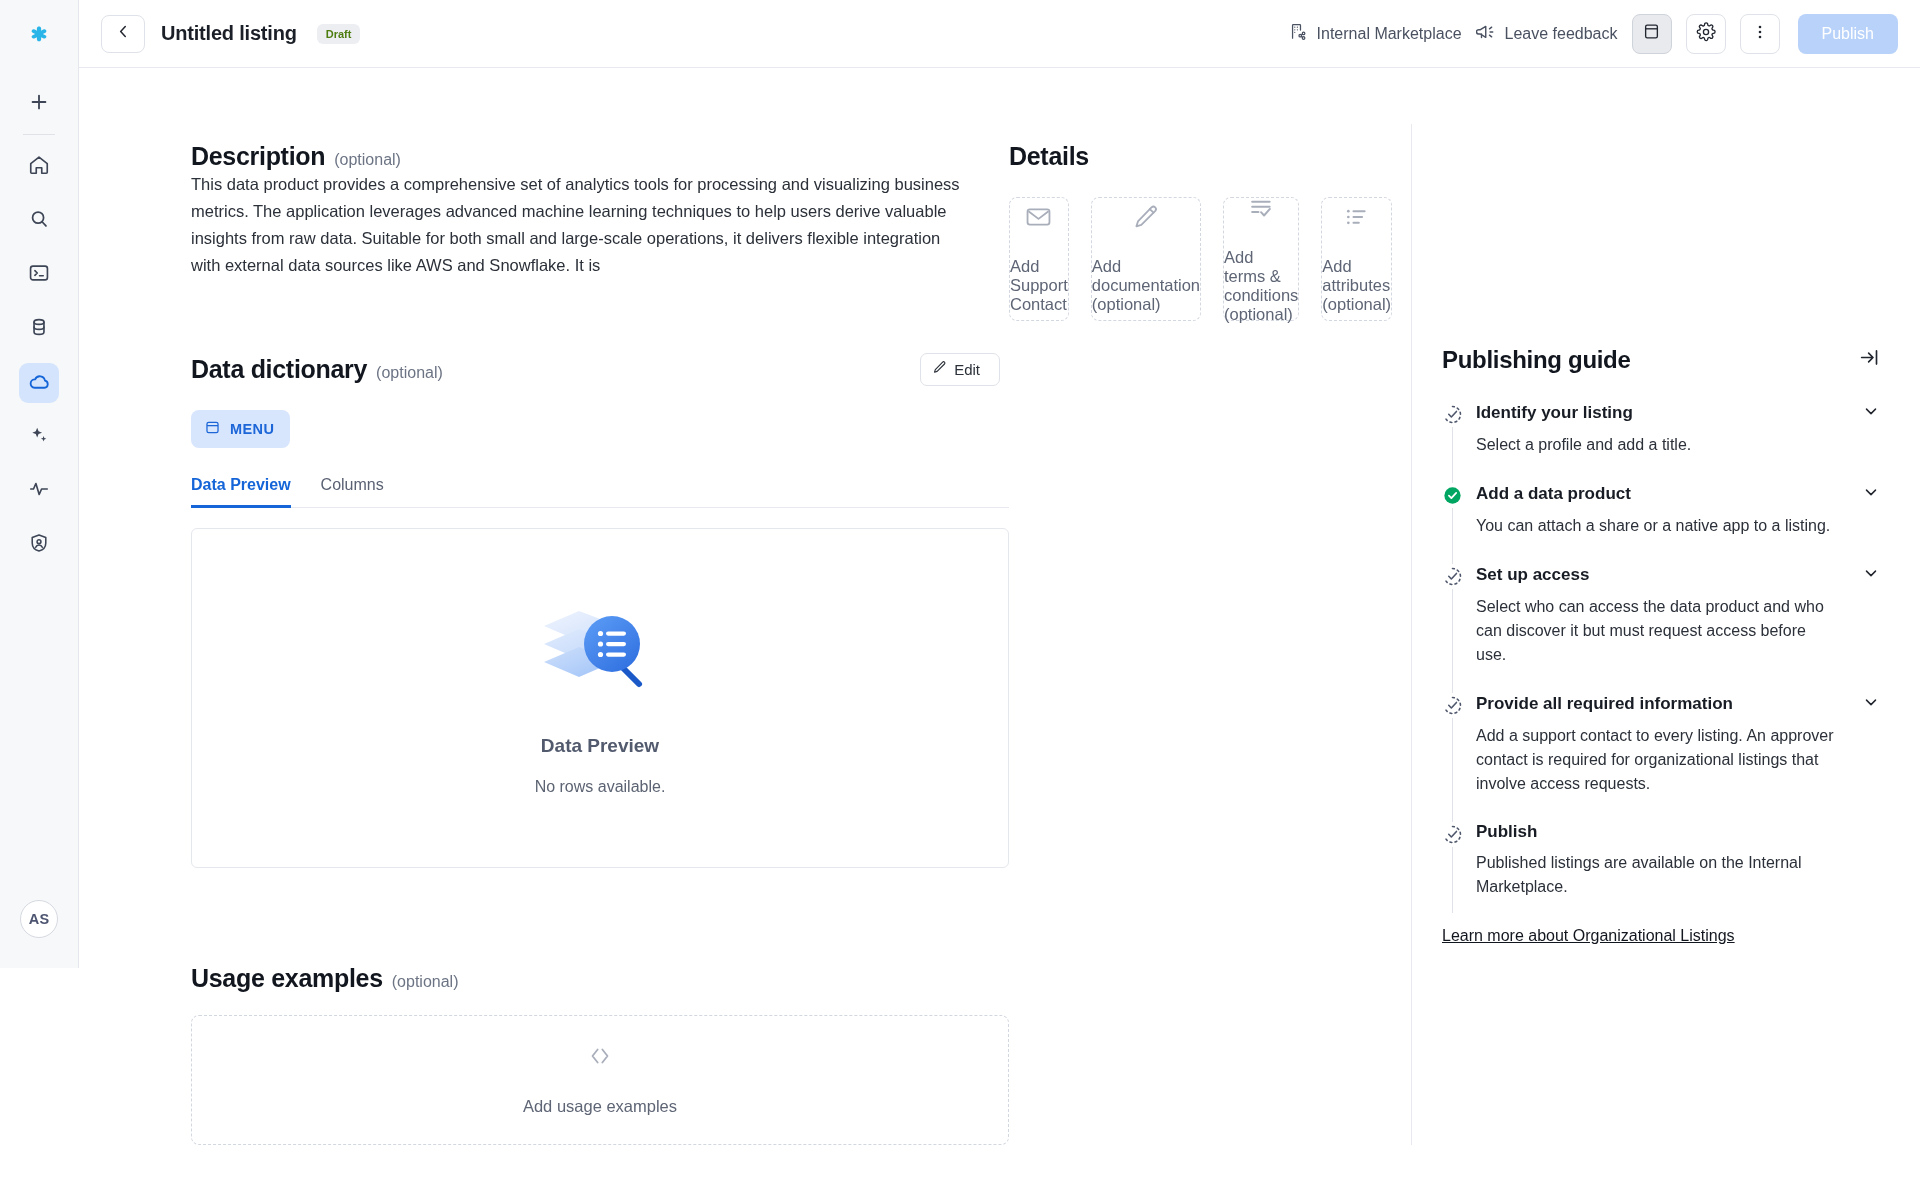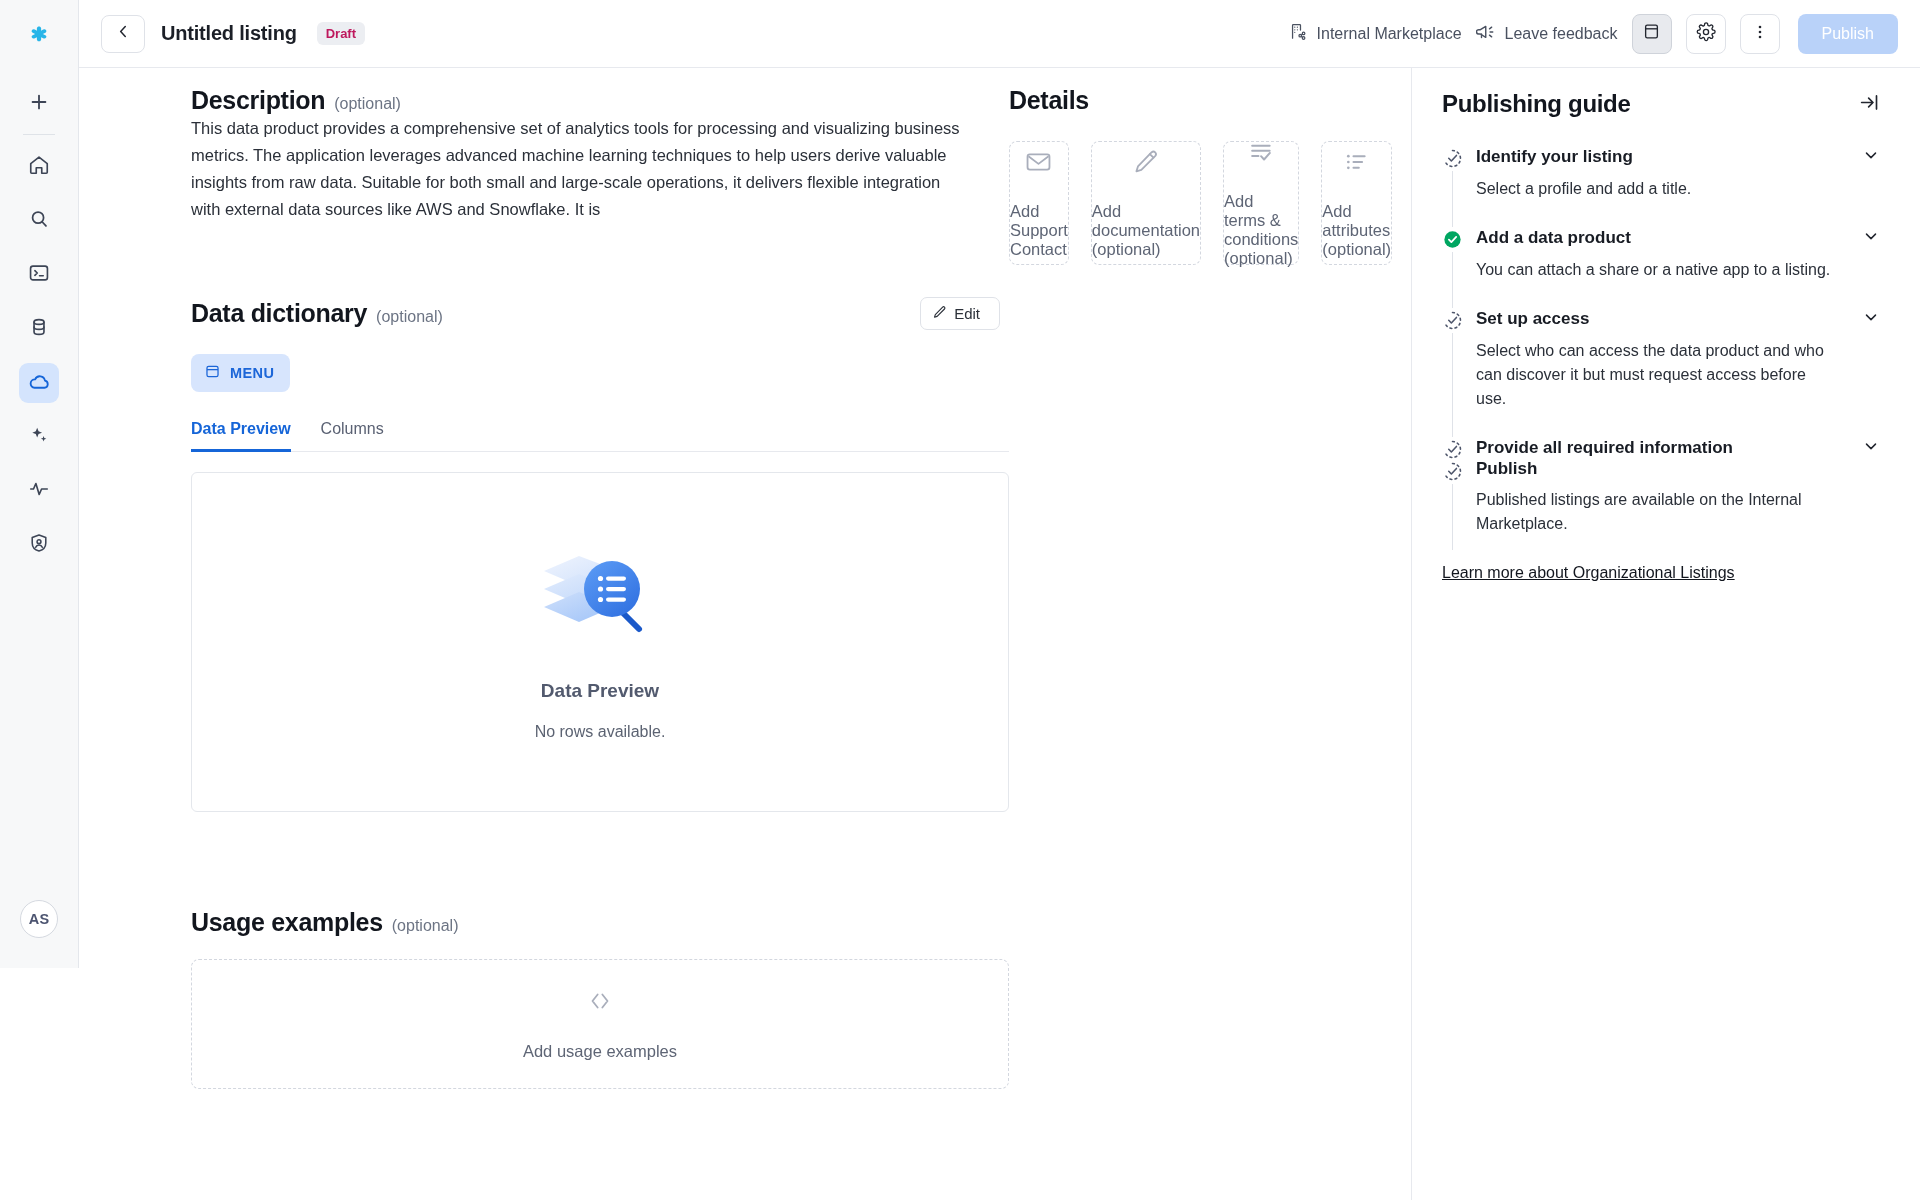--- a/index.html
+++ b/index.html
@@ -54,42 +54,42 @@
     padding: 0 22px 0 22px;
   }
   .hd-left { display: flex; align-items: center; gap: 16px; }
   .back-btn {
     width: 44px; height: 38px; border: 1px solid #dfe2e8; border-radius: 8px;
     background: #fff; display: flex; align-items: center; justify-content: center;
     cursor: pointer;
   }
   .hd-title { font-size: 20px; font-weight: 700; color: #1b1f27; letter-spacing: -0.2px; }
   .badge-draft {
-    background: #eceef2; color: #be185d; font-size: 13px; font-weight: 600;
+    background: #eceef2; color: #4d7c0f; font-size: 11px; font-weight: 600;
     padding: 4px 9px; border-radius: 6px; margin-left: 4px;
   }
   .hd-right { margin-left: auto; display: flex; align-items: center; gap: 14px; }
   .hd-link {
     display: flex; align-items: center; gap: 9px;
     color: #4a5160; font-size: 16px; cursor: pointer;
   }
   .icon-btn {
     width: 40px; height: 40px; border: 1px solid #dfe2e8; border-radius: 8px;
     background: #fff; display: flex; align-items: center; justify-content: center;
     cursor: pointer;
   }
   .icon-btn.pressed { background: #e8eaee; border-color: #cfd3da; }
   .publish-btn {
     height: 40px; padding: 0 24px; border: none; border-radius: 8px;
     background: #b9d2f9; color: #ffffff; font-size: 16px;
     font-family: inherit; cursor: pointer; margin-left: 4px;
   }
 
   
-  .body { flex: 1 1 auto; display: flex; min-height: 0; }
+  .body { flex: 1 1 auto; display: flex; min-height: 0; align-items: center; }
 
   .content {
     flex: 1 1 auto; min-width: 0;
     display: flex; gap: 0;
     border-right: 1px solid #e7e9ee;
     overflow: hidden;
   }
   .col-main { width: 930px; flex: 0 0 930px; padding: 18px 0 0 112px; }
   .col-details { flex: 1 1 auto; padding: 18px 36px 0 0; min-width: 0; }
 
@@ -578,20 +578,21 @@
             <div class="step-head">
               <div class="step-title">Provide all required information</div>
               <div class="chev">
                 <span>
                   <svg width="18" height="18" viewBox="0 0 24 24" fill="none" stroke="#22262f" stroke-width="2" stroke-linecap="round" stroke-linejoin="round">
                       <path d="m6 9.5 6 6 6-6"></path>
                     </svg>
                 </span>
               </div>
             </div>
+            <div class="step-desc">Add a support contact to every listing. An approver contact is required for organizational listings that involve access requests.</div>
           </div>
 
           <div class="step">
             <div class="step-rail"></div>
             <span class="step-icon">
               <svg width="21" height="21" viewBox="0 0 24 24" fill="none" stroke="#4e566b" stroke-width="1.8" stroke-linecap="round" stroke-linejoin="round">
                 <path d="M12 2.9a9.1 9.1 0 1 1-7.4 14.4" stroke-dasharray="2.2 3.6"></path>
                 <path d="m7.7 11.8 3 3.1 5.8-6.4"></path>
               </svg>
             </span>

